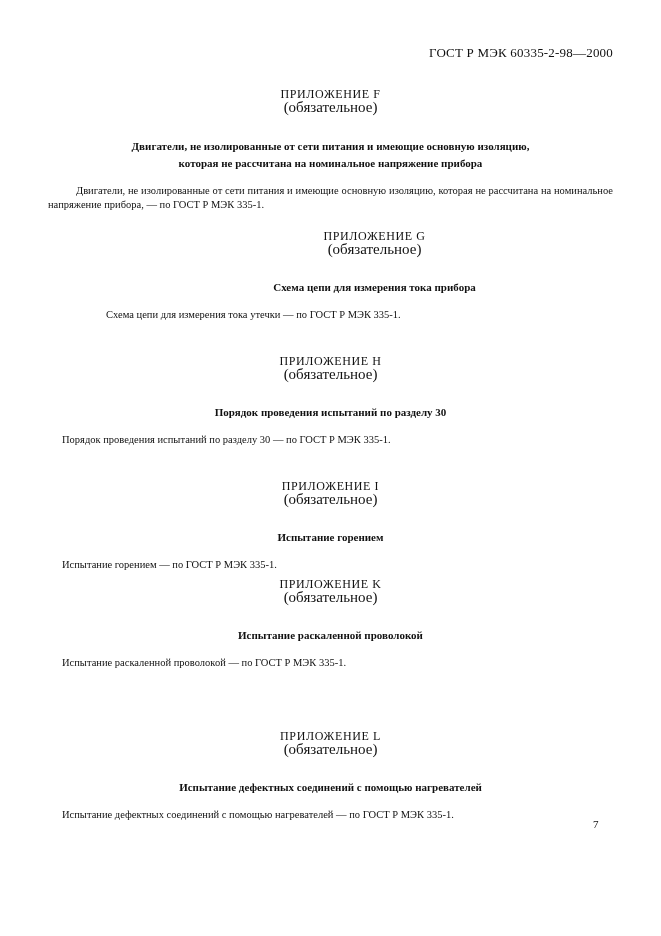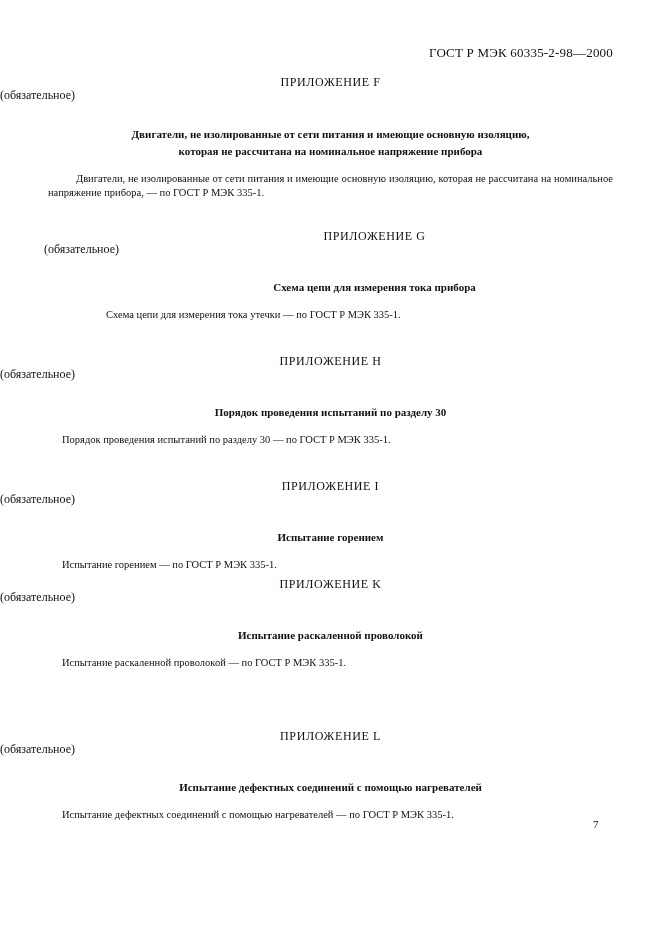--- a/index.html
+++ b/index.html
@@ -28,21 +28,22 @@
       left: 0;
       width: 661px;
     }
     .annex-title {
       text-align: center;
       font-size: 12px;
       letter-spacing: 0.6px;
       line-height: 13px;
     }
     .annex-status {
-      font-size: 12px;
+      text-align: center;
+      font-size: 15px;
       line-height: 12px;
     }
     .annex-heading {
       text-align: center;
       font-weight: bold;
       font-size: 11px;
       line-height: 17px;
       margin-top: 24px;
     }
     .annex-body {
@@ -61,21 +62,21 @@
       top: 818px;
       left: 593px;
       font-size: 11px;
     }
   </style>
 </head>
 <body>
 
 <div class="page-header">ГОСТ Р МЭК 60335-2-98—2000</div>
 
-<section class="annex" style="top:76px;">
+<section class="annex" style="top:88px;">
   <div class="annex-title">ПРИЛОЖЕНИЕ F</div>
   <div class="annex-status">(обязательное)</div>
   <div class="annex-heading" style="margin-top:25px;">
     <div>Двигатели, не изолированные от сети питания и имеющие основную изоляцию,</div>
     <div>которая не рассчитана на номинальное напряжение прибора</div>
   </div>
   <div class="annex-body indent" style="padding-left:48px;">Двигатели, не изолированные от сети питания и имеющие основную изоляцию, которая не рассчитана на номинальное напряжение прибора, — по ГОСТ Р МЭК 335-1.</div>
 </section>
 
 <section class="annex" style="top:230px;padding-left:44px;">

